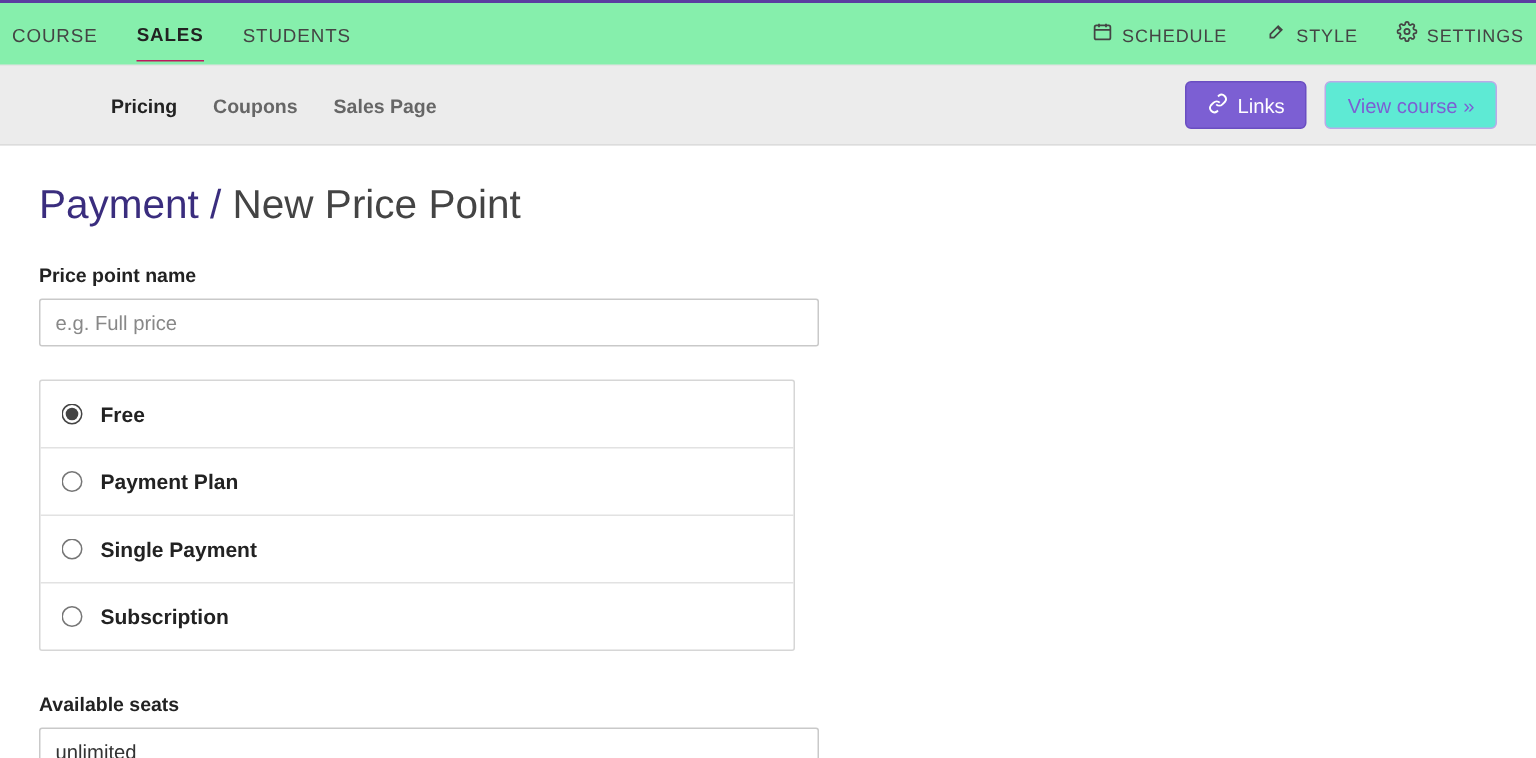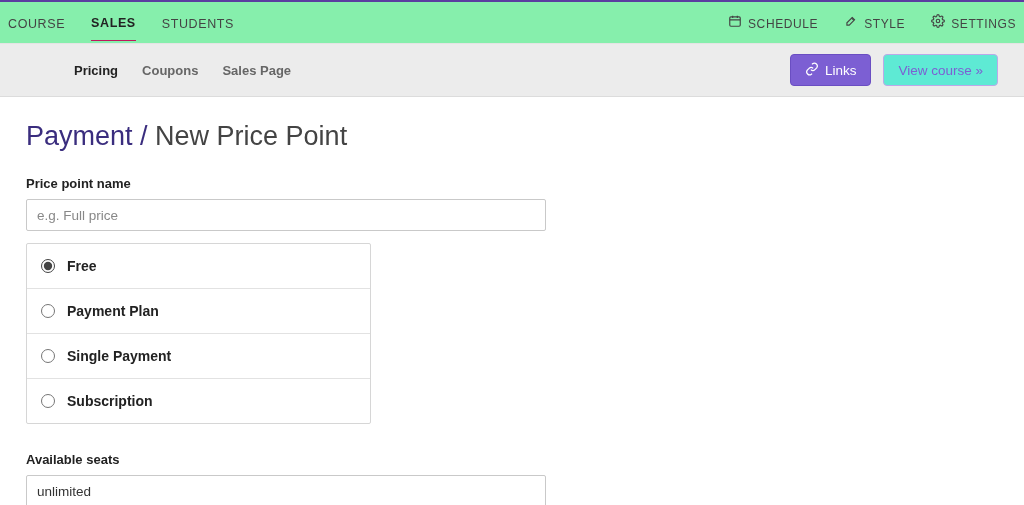--- a/index.html
+++ b/index.html
@@ -128,24 +128,24 @@
       height: 32px;
       padding: 0 10px;
       border: 1px solid #c9c9c9;
       border-radius: 2px;
       font-size: 13.5px;
       color: #333;
       background: #fff;
     }
     .text-input::placeholder { color: #888; }
     .radio-list {
-      width: 345px;
+      width: 504px;
       border: 1px solid #d6d6d6;
       border-radius: 2px;
-      margin-top: 12px;
+      margin-top: 22px;
     }
     .radio-row {
       display: flex;
       align-items: center;
       padding: 14px 14px;
       border-top: 1px solid #e2e2e2;
       gap: 12px;
       cursor: pointer;
     }
     .radio-row:first-child { border-top: none; }

